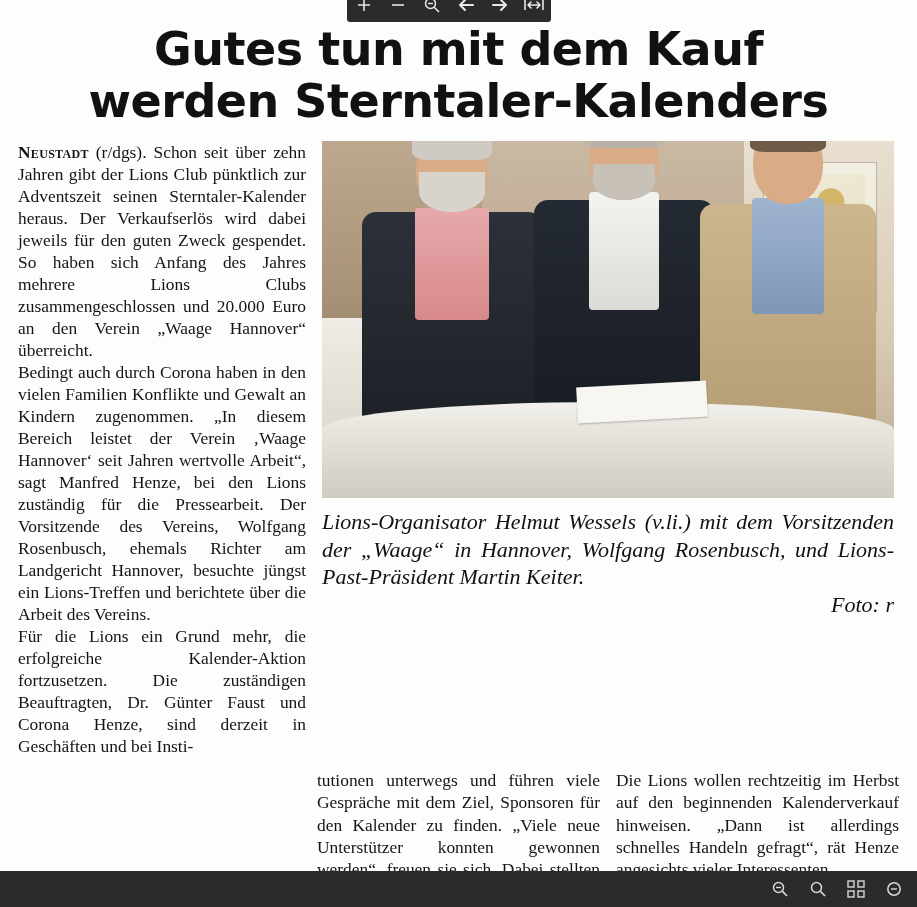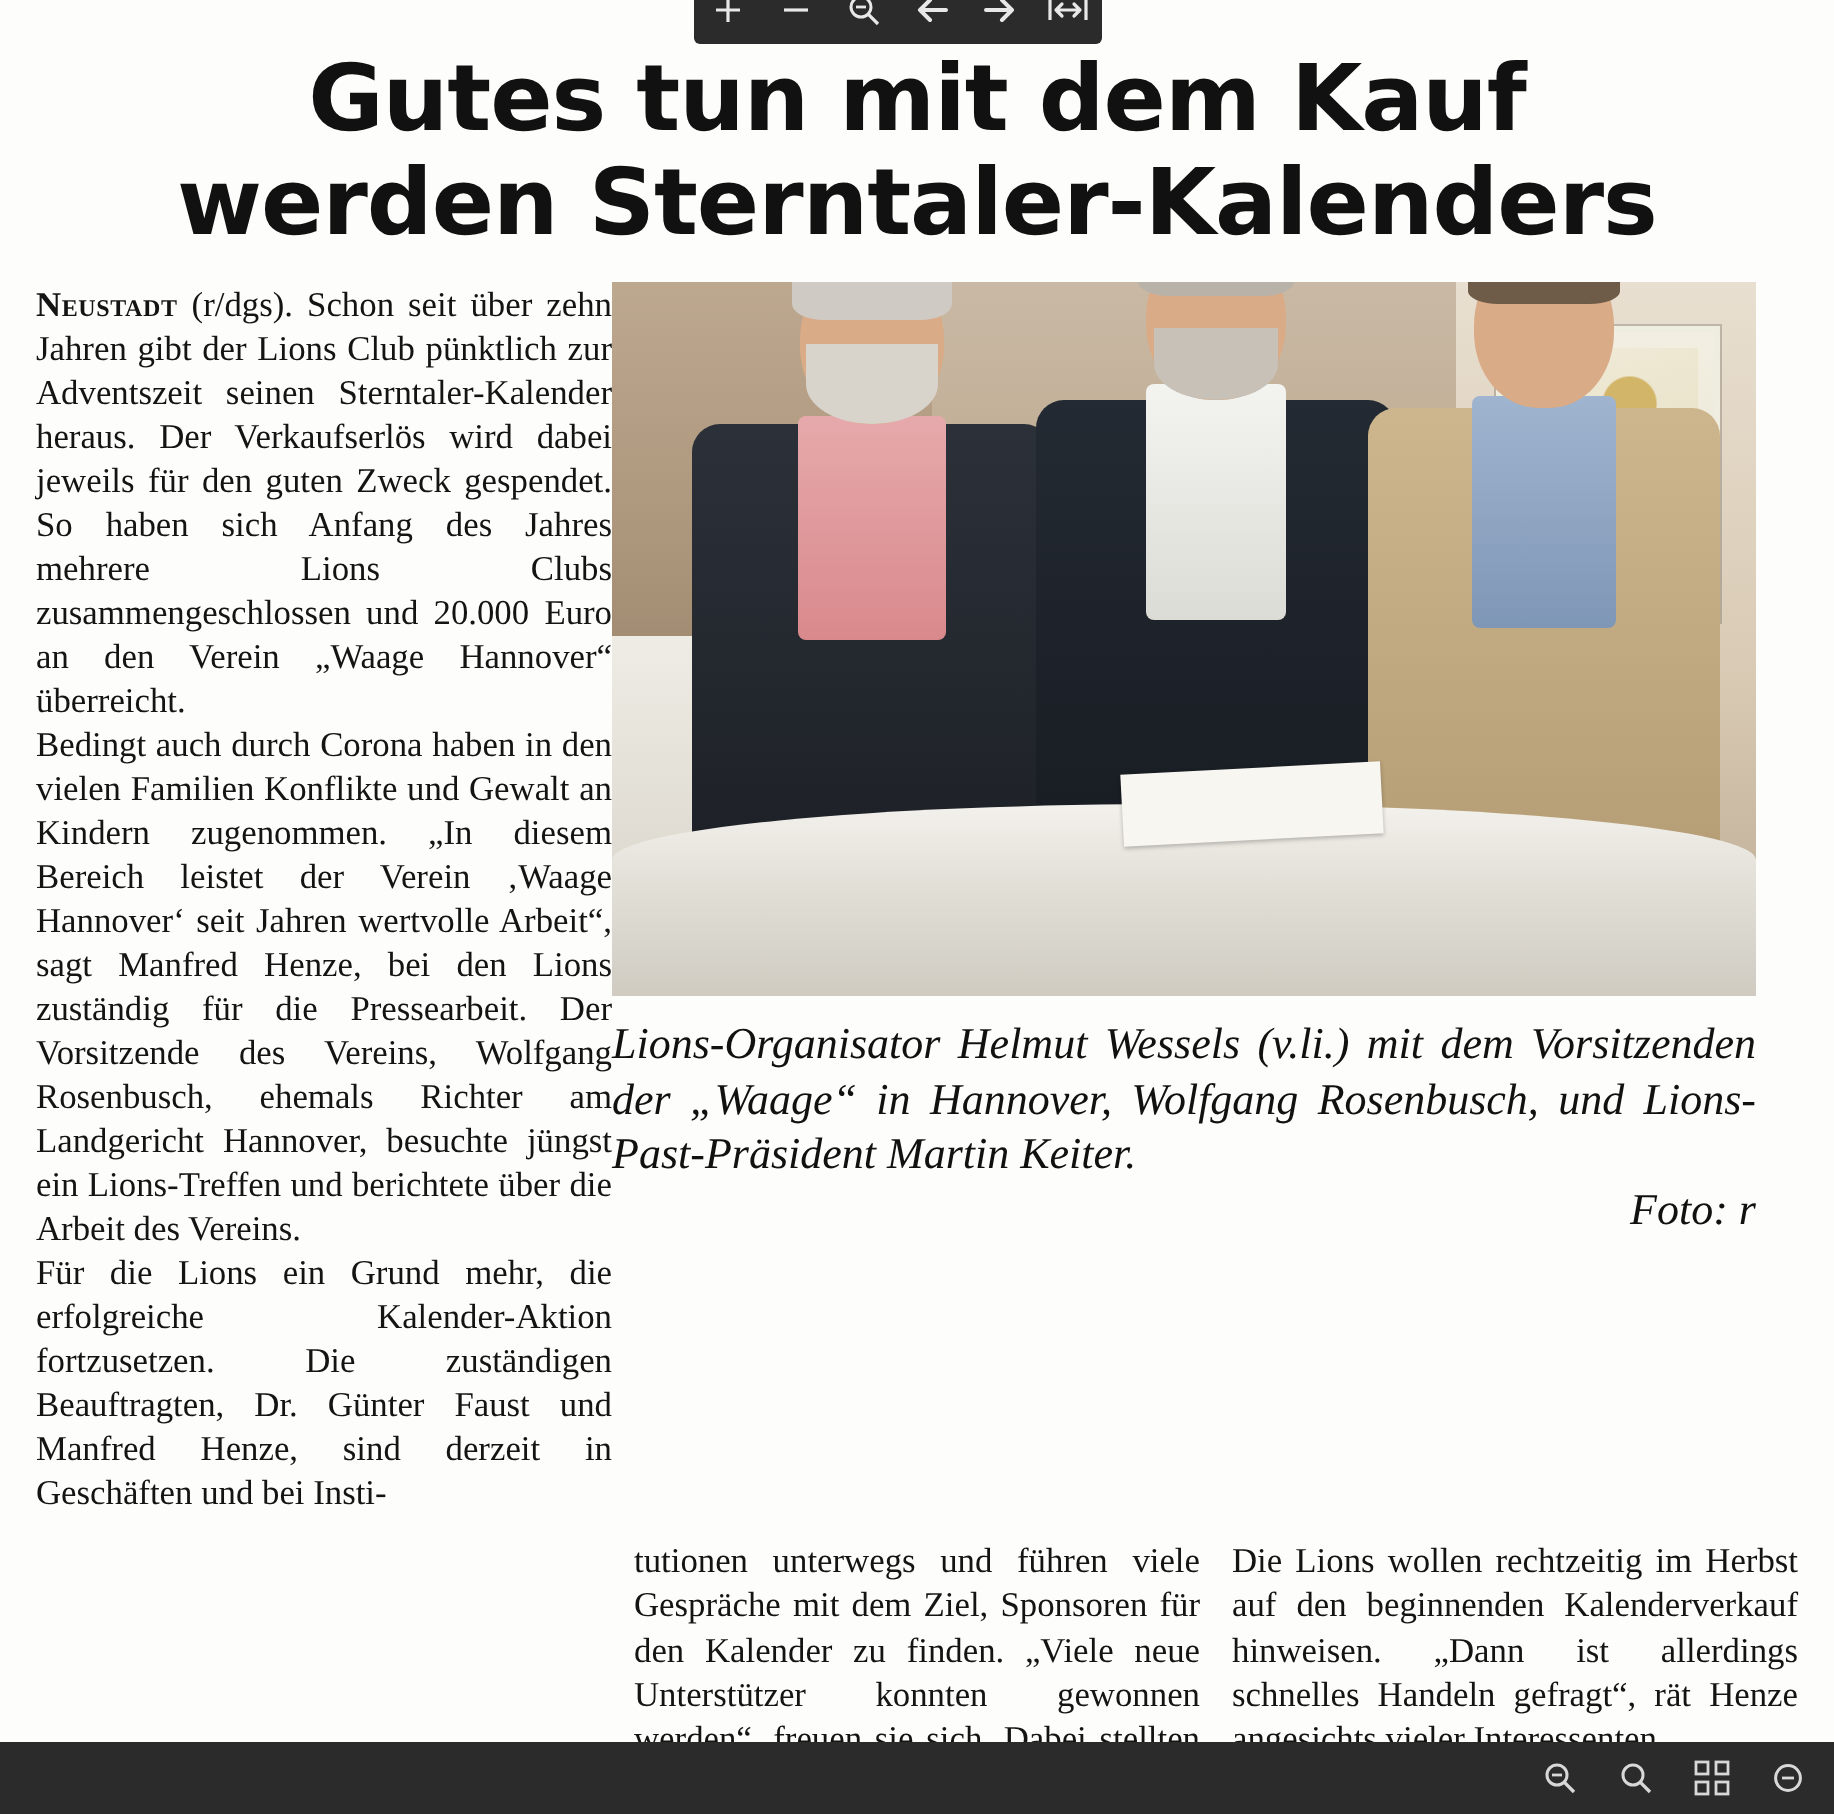--- a/index.html
+++ b/index.html
@@ -91,21 +91,21 @@
     line-height: 1.12;
     letter-spacing: -0.5px;
     color: #111;
     margin: 6px 0 2px 0;
     padding: 0 40px;
   }
   #headline .l2 { display: block; }
 
   .cols-top {
     display: flex;
-    gap: 0;
+    gap: 16px;
     margin-top: 14px;
     align-items: flex-start;
   }
 
   .col {
     width: 288px;
     font-size: 17.4px;
     line-height: 1.265;
     text-align: justify;
     color: #141414;
@@ -246,21 +246,21 @@
     <h1 id="headline">
       <span>Gutes tun mit dem Kauf</span>
       <span class="l2">werden Sterntaler-Kalenders</span>
     </h1>
 
     <div class="cols-top">
 
       <div class="col">
         <p><span class="lead-city">Neustadt</span> <span>(r/dgs). Schon seit über zehn Jahren gibt der Lions Club pünktlich zur Adventszeit seinen Sterntaler-Kalender heraus. Der Verkaufserlös wird dabei jeweils für den guten Zweck gespendet. So haben sich Anfang des Jahres mehrere Lions Clubs zusammengeschlossen und 20.000 Euro an den Verein „Waage Hannover“ überreicht.</span></p>
         <p>Bedingt auch durch Corona haben in den vielen Familien Konflikte und Gewalt an Kindern zugenommen. „In diesem Bereich leistet der Verein ‚Waage Hannover‘ seit Jahren wertvolle Arbeit“, sagt Manfred Henze, bei den Lions zuständig für die Pressearbeit. Der Vorsitzende des Vereins, Wolfgang Rosenbusch, ehemals Richter am Landgericht Hannover, besuchte jüngst ein Lions-Treffen und berichtete über die Arbeit des Vereins.</p>
-        <p>Für die Lions ein Grund mehr, die erfolgreiche Kalender-Aktion fortzusetzen. Die zuständigen Beauftragten, Dr. Günter Faust und Manfred Henze, sind derzeit in Geschäften und bei Insti-</p>
+        <p>Für die Lions ein Grund mehr, die erfolgreiche Kalender-Aktion fortzusetzen. Die zuständigen Beauftragten, Dr. Günter Faust und Corona Henze, sind derzeit in Geschäften und bei Insti-</p>
       </div>
 
       <div class="photo-block">
         <div class="photo">
           <div class="ph-wall"></div>
           <div class="ph-wall-right"></div>
           <div class="ph-door"></div>
           <div class="ph-picture"></div>
           <div class="ph-table-left"></div>
 

